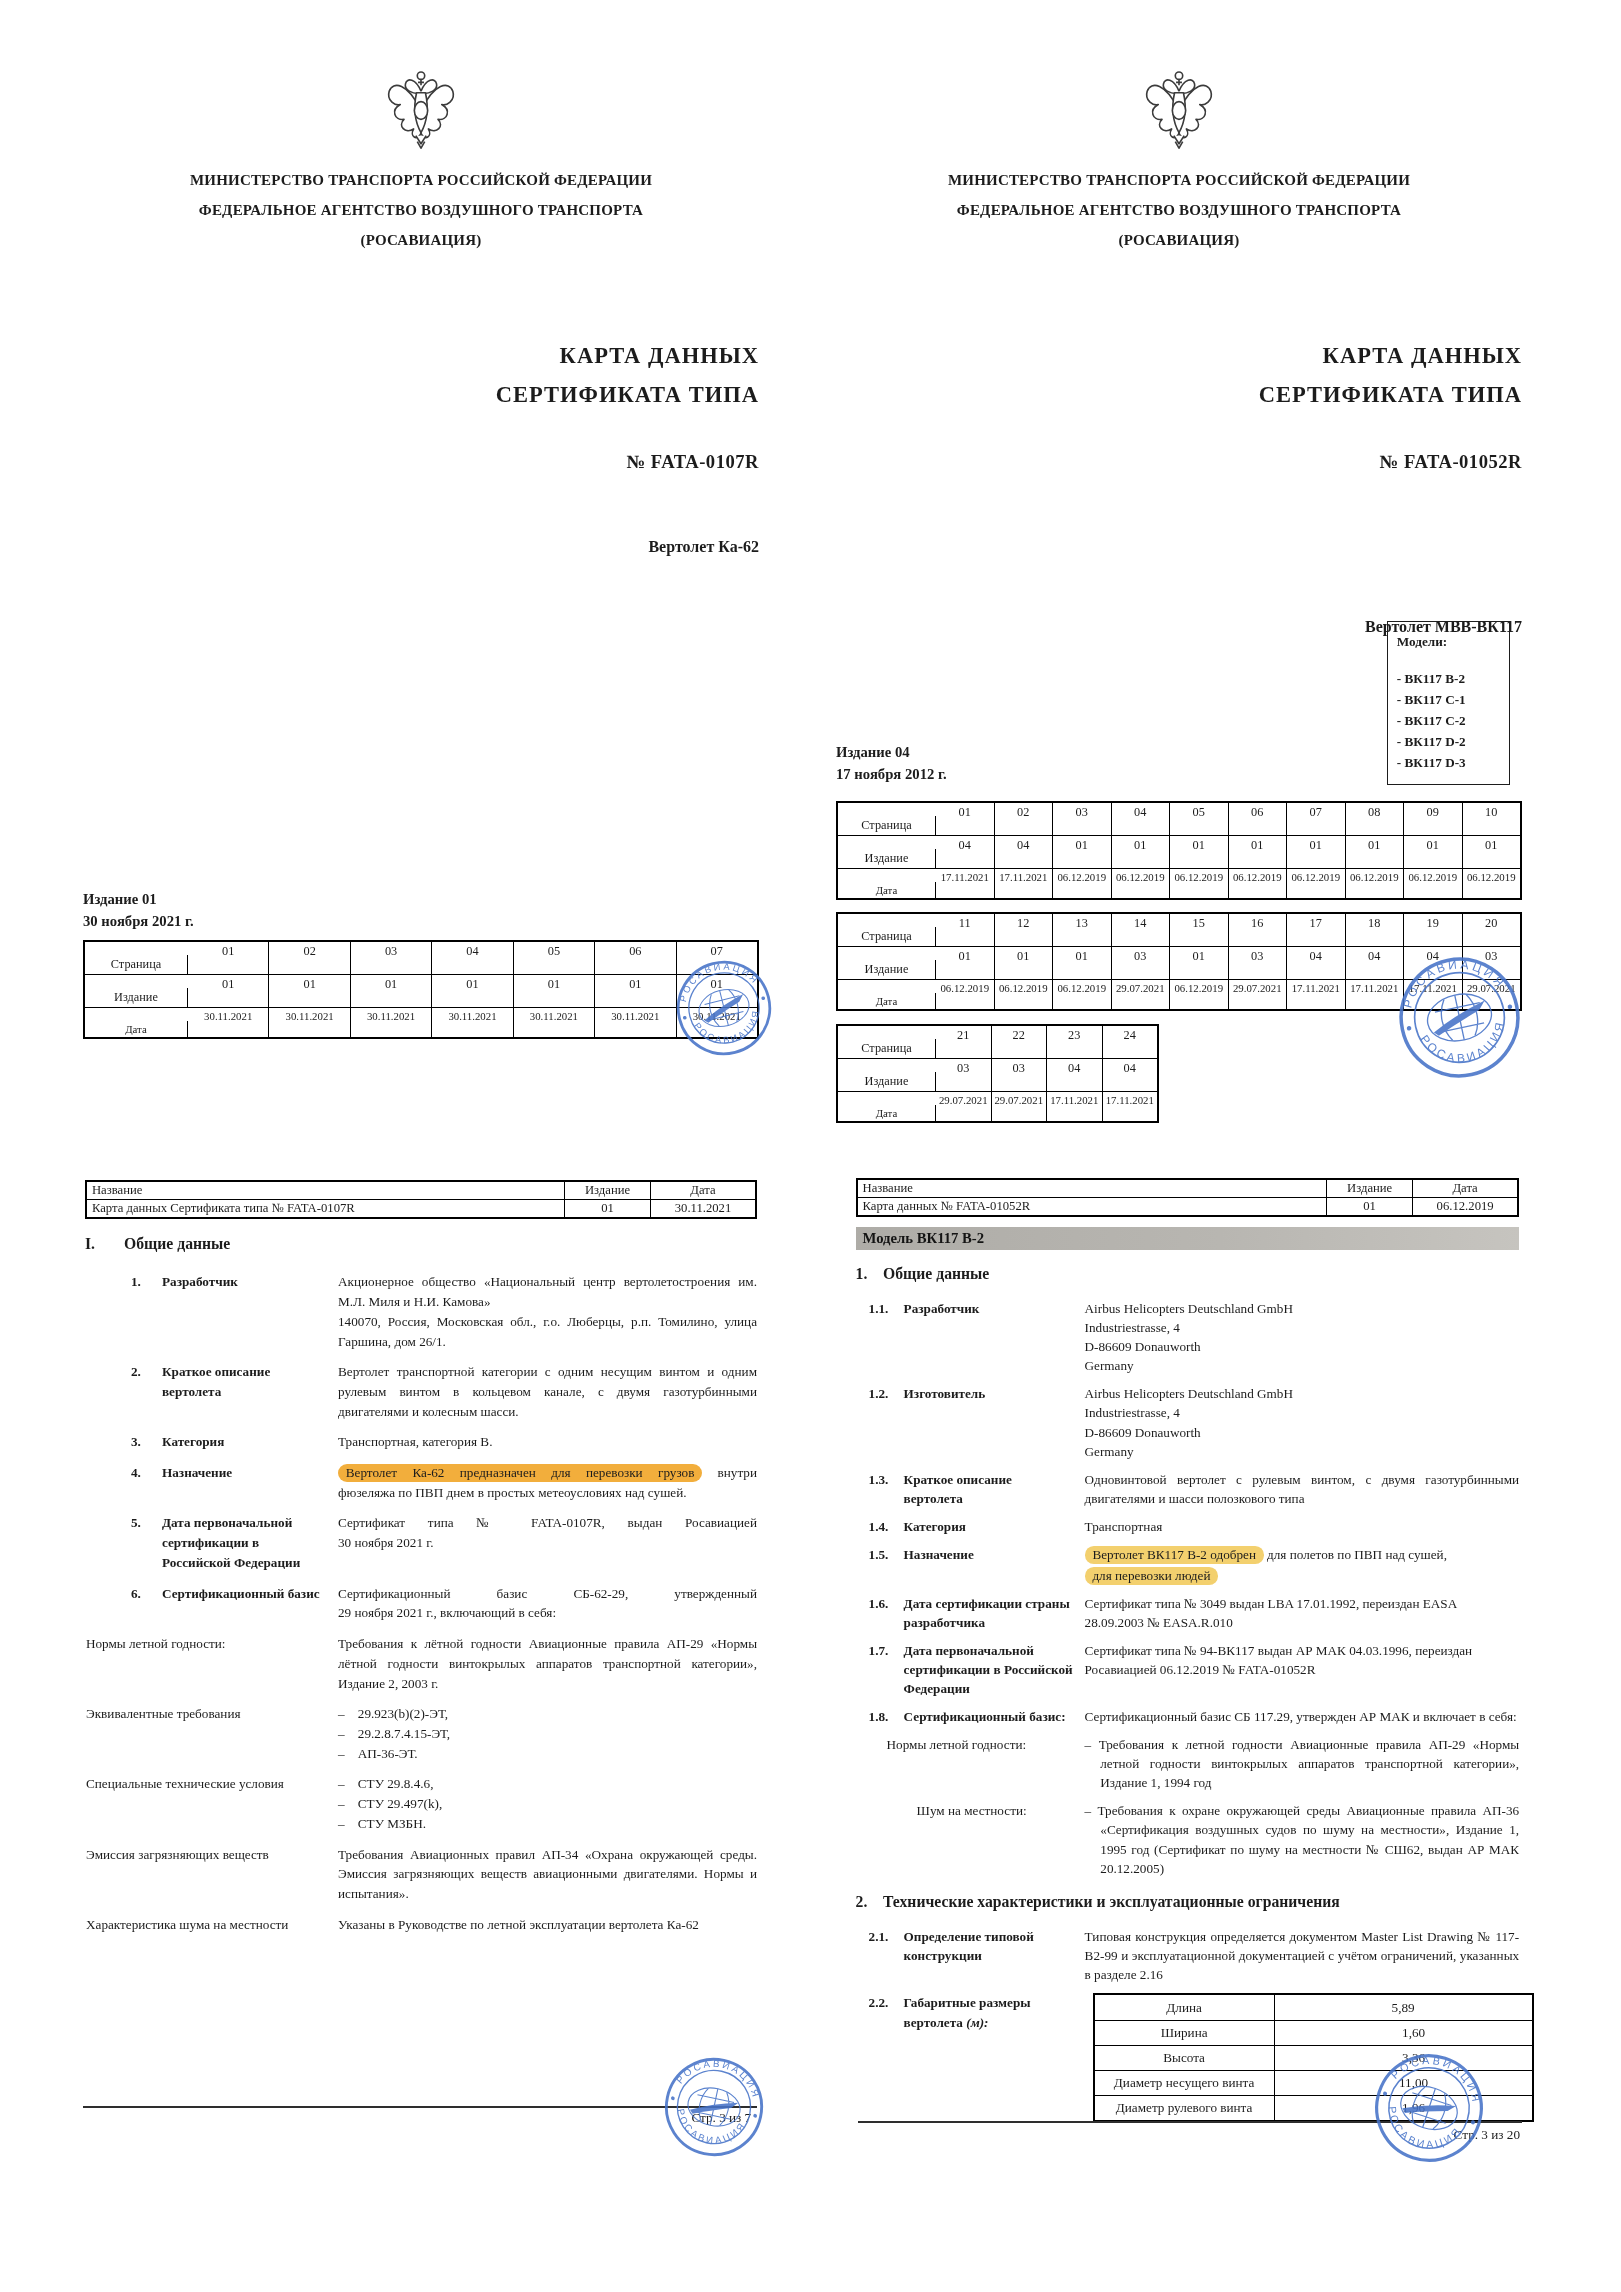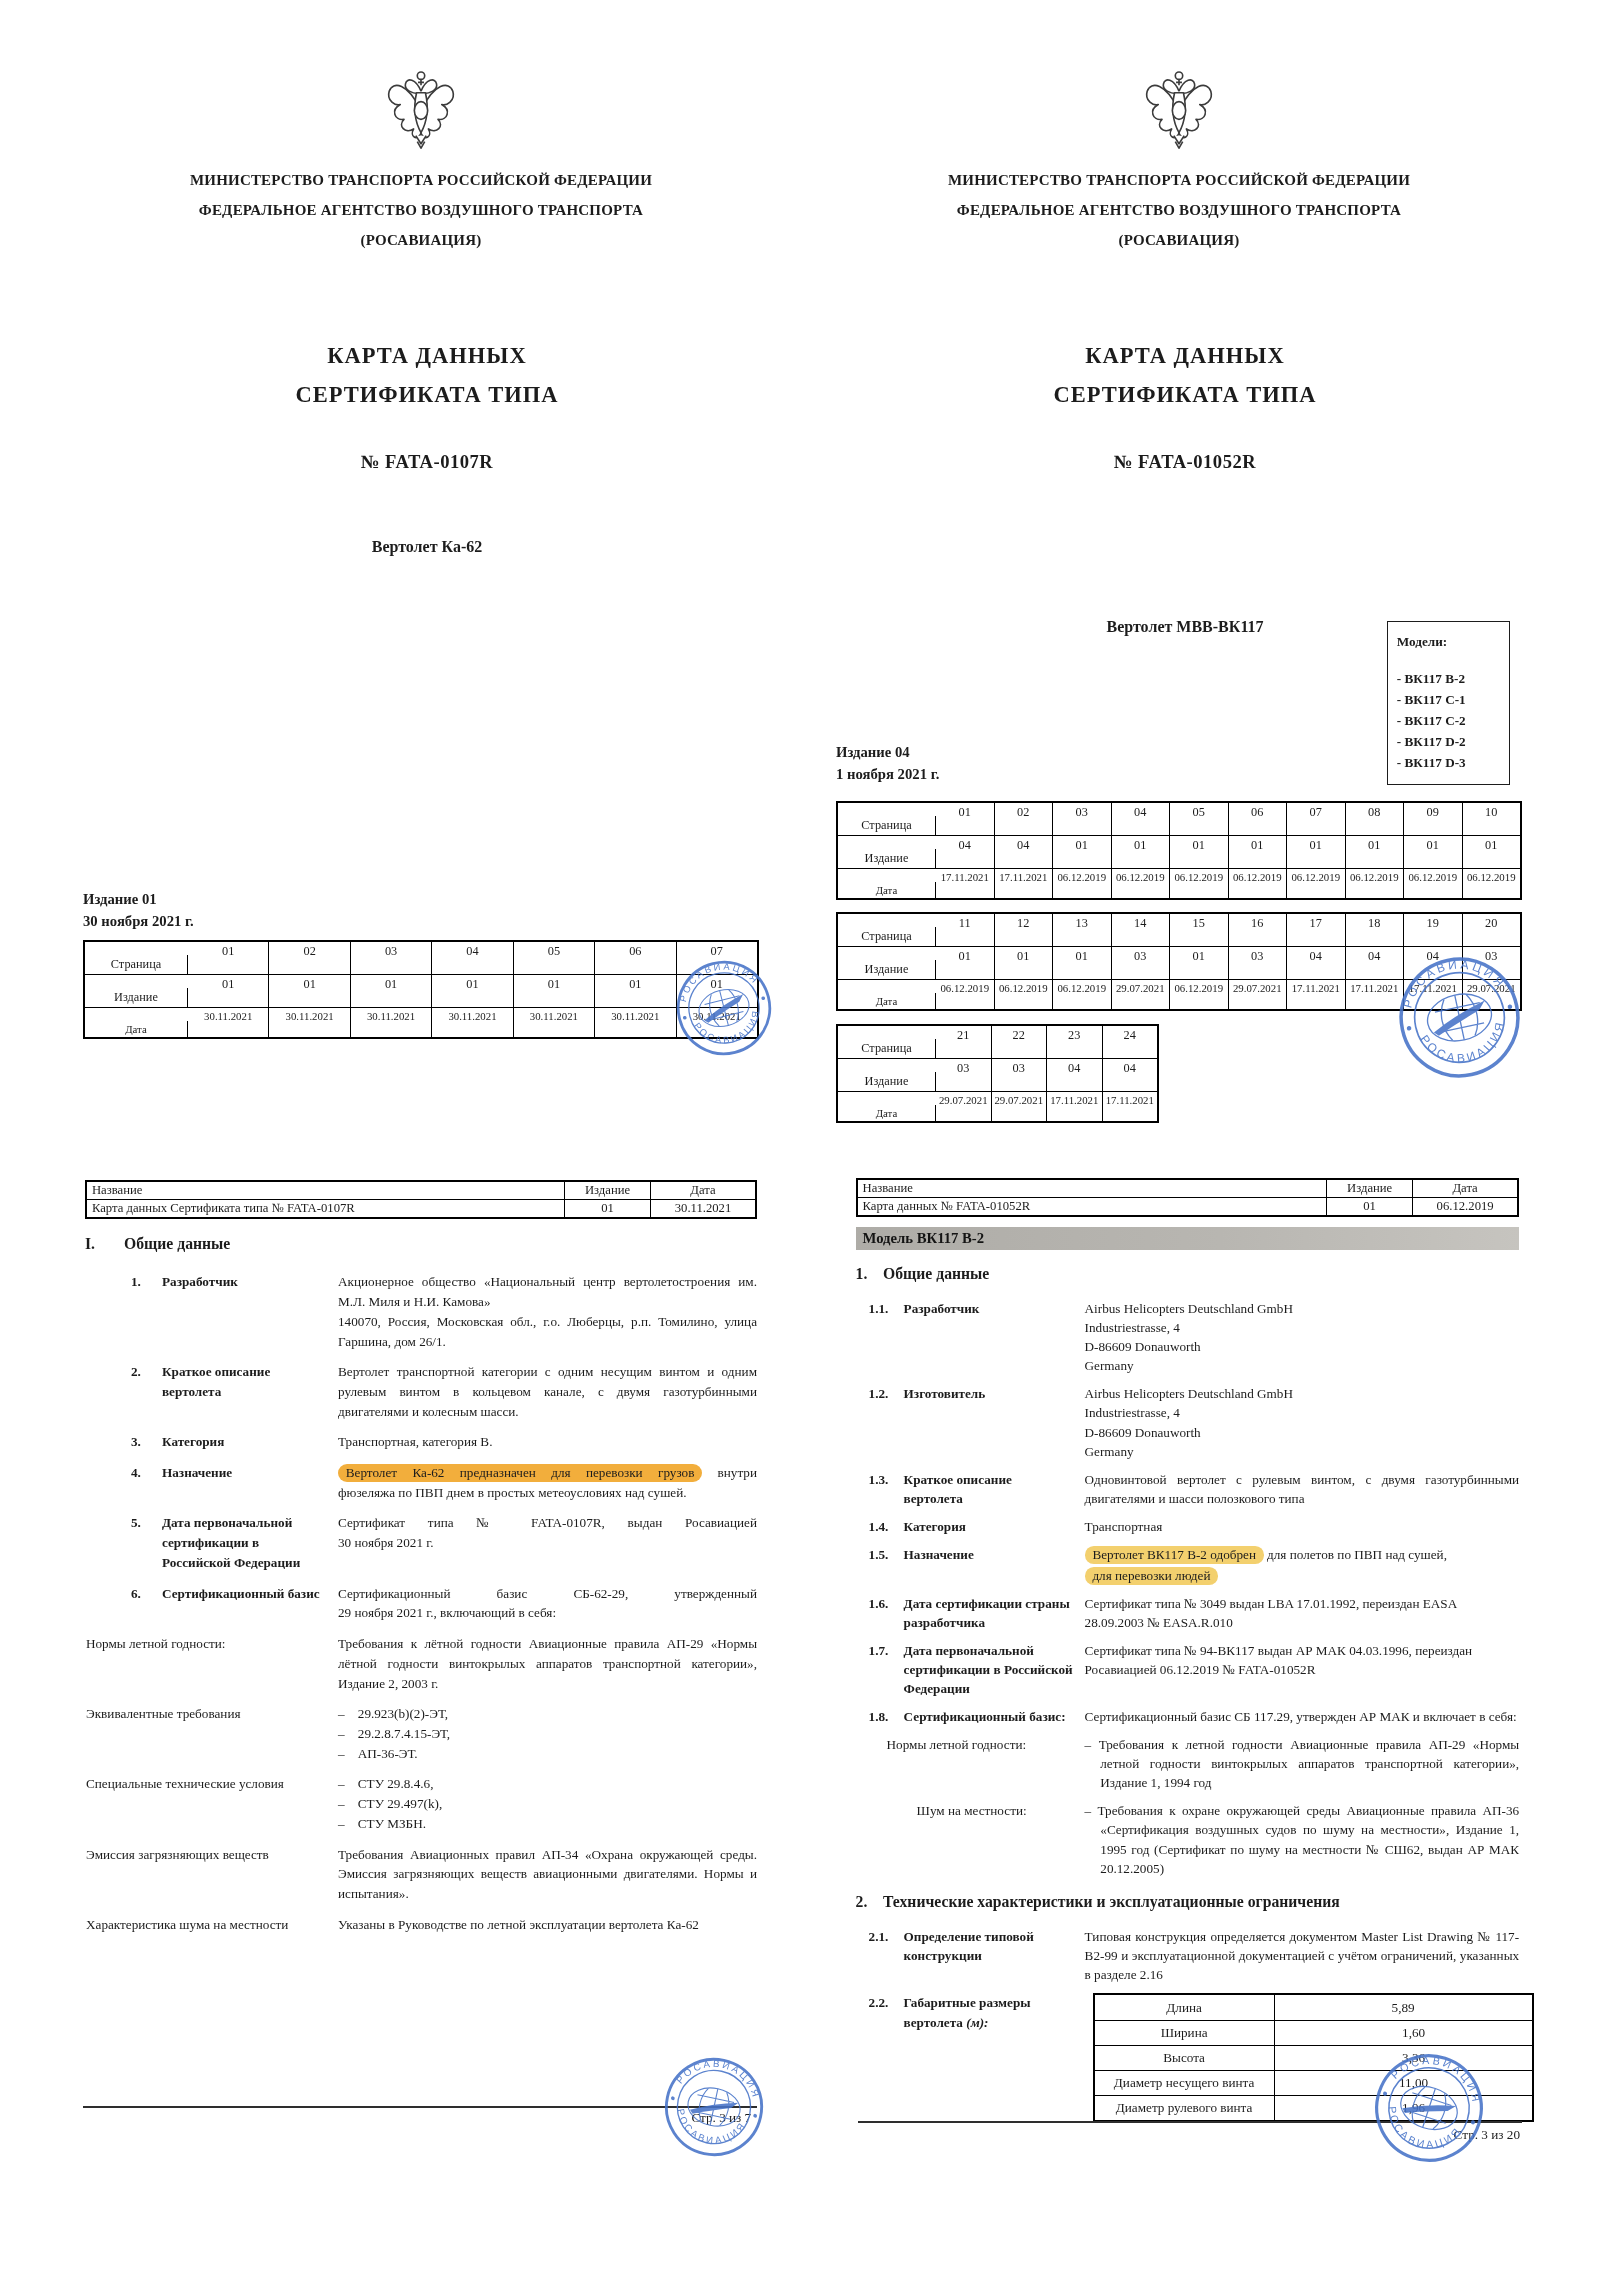--- a/index.html
+++ b/index.html
@@ -9,21 +9,21 @@
   .page { position:absolute; top:0; height:100%; }
   #pageL { left:83px;  width:676px; }
   #pageR { left:836px; width:686px; }
 
   
   .hdr { position:absolute; top:67px; left:0; right:0; text-align:center; }
   .eagle { width:74px; height:84px; display:block; margin:0 auto; color:#3c3c3c; }
   .ministry { margin-top:13.7px; font-weight:bold; font-size:15px; line-height:2.0; letter-spacing:0.2px; }
 
   
-  .titleblk { position:absolute; top:343px; left:12px; right:0; text-align:center; }
+  .titleblk { position:absolute; top:343px; left:12px; right:0; text-align:right; }
   .t1 { font-size:22.5px; font-weight:bold; letter-spacing:1px; }
   .t2 { font-size:22.5px; font-weight:bold; letter-spacing:1px; margin-top:12.7px; }
   .tnum { font-size:18.6px; font-weight:bold; margin-top:43px; letter-spacing:0.5px; }
   .tcraft { font-size:16px; font-weight:bold; }
   #pageL .tcraft { margin-top:65px; }
   #pageR .tcraft { margin-top:145px; }
 
   
   .modelsbox { position:absolute; top:621px; left:551px; width:123px; border:1.5px solid #1d1d1d;
                padding:8.8px 8.8px 10.8px; font-size:13.2px; font-weight:bold; line-height:1.6; }
@@ -346,21 +346,21 @@
           <div>- ВК117 В-2</div>
           <div>- ВК117 С-1</div>
           <div>- ВК117 С-2</div>
           <div>- ВК117 D-2</div>
           <div>- ВК117 D-3</div>
         </div>
     </div>
 
     <div class="edblk">
       <div class="edline">Издание 04</div>
-      <div class="edline">1 ноября 2021 г.</div>
+      <div class="edline">17 ноября 2012 г.</div>
 
       <div class="gridtable first">
         <div class="trow">
             <div class="tlabel">Страница</div>
           <div class="tcells">
               <div class="tcell">01</div>
               <div class="tcell">02</div>
               <div class="tcell">03</div>
               <div class="tcell">04</div>
               <div class="tcell">05</div>

